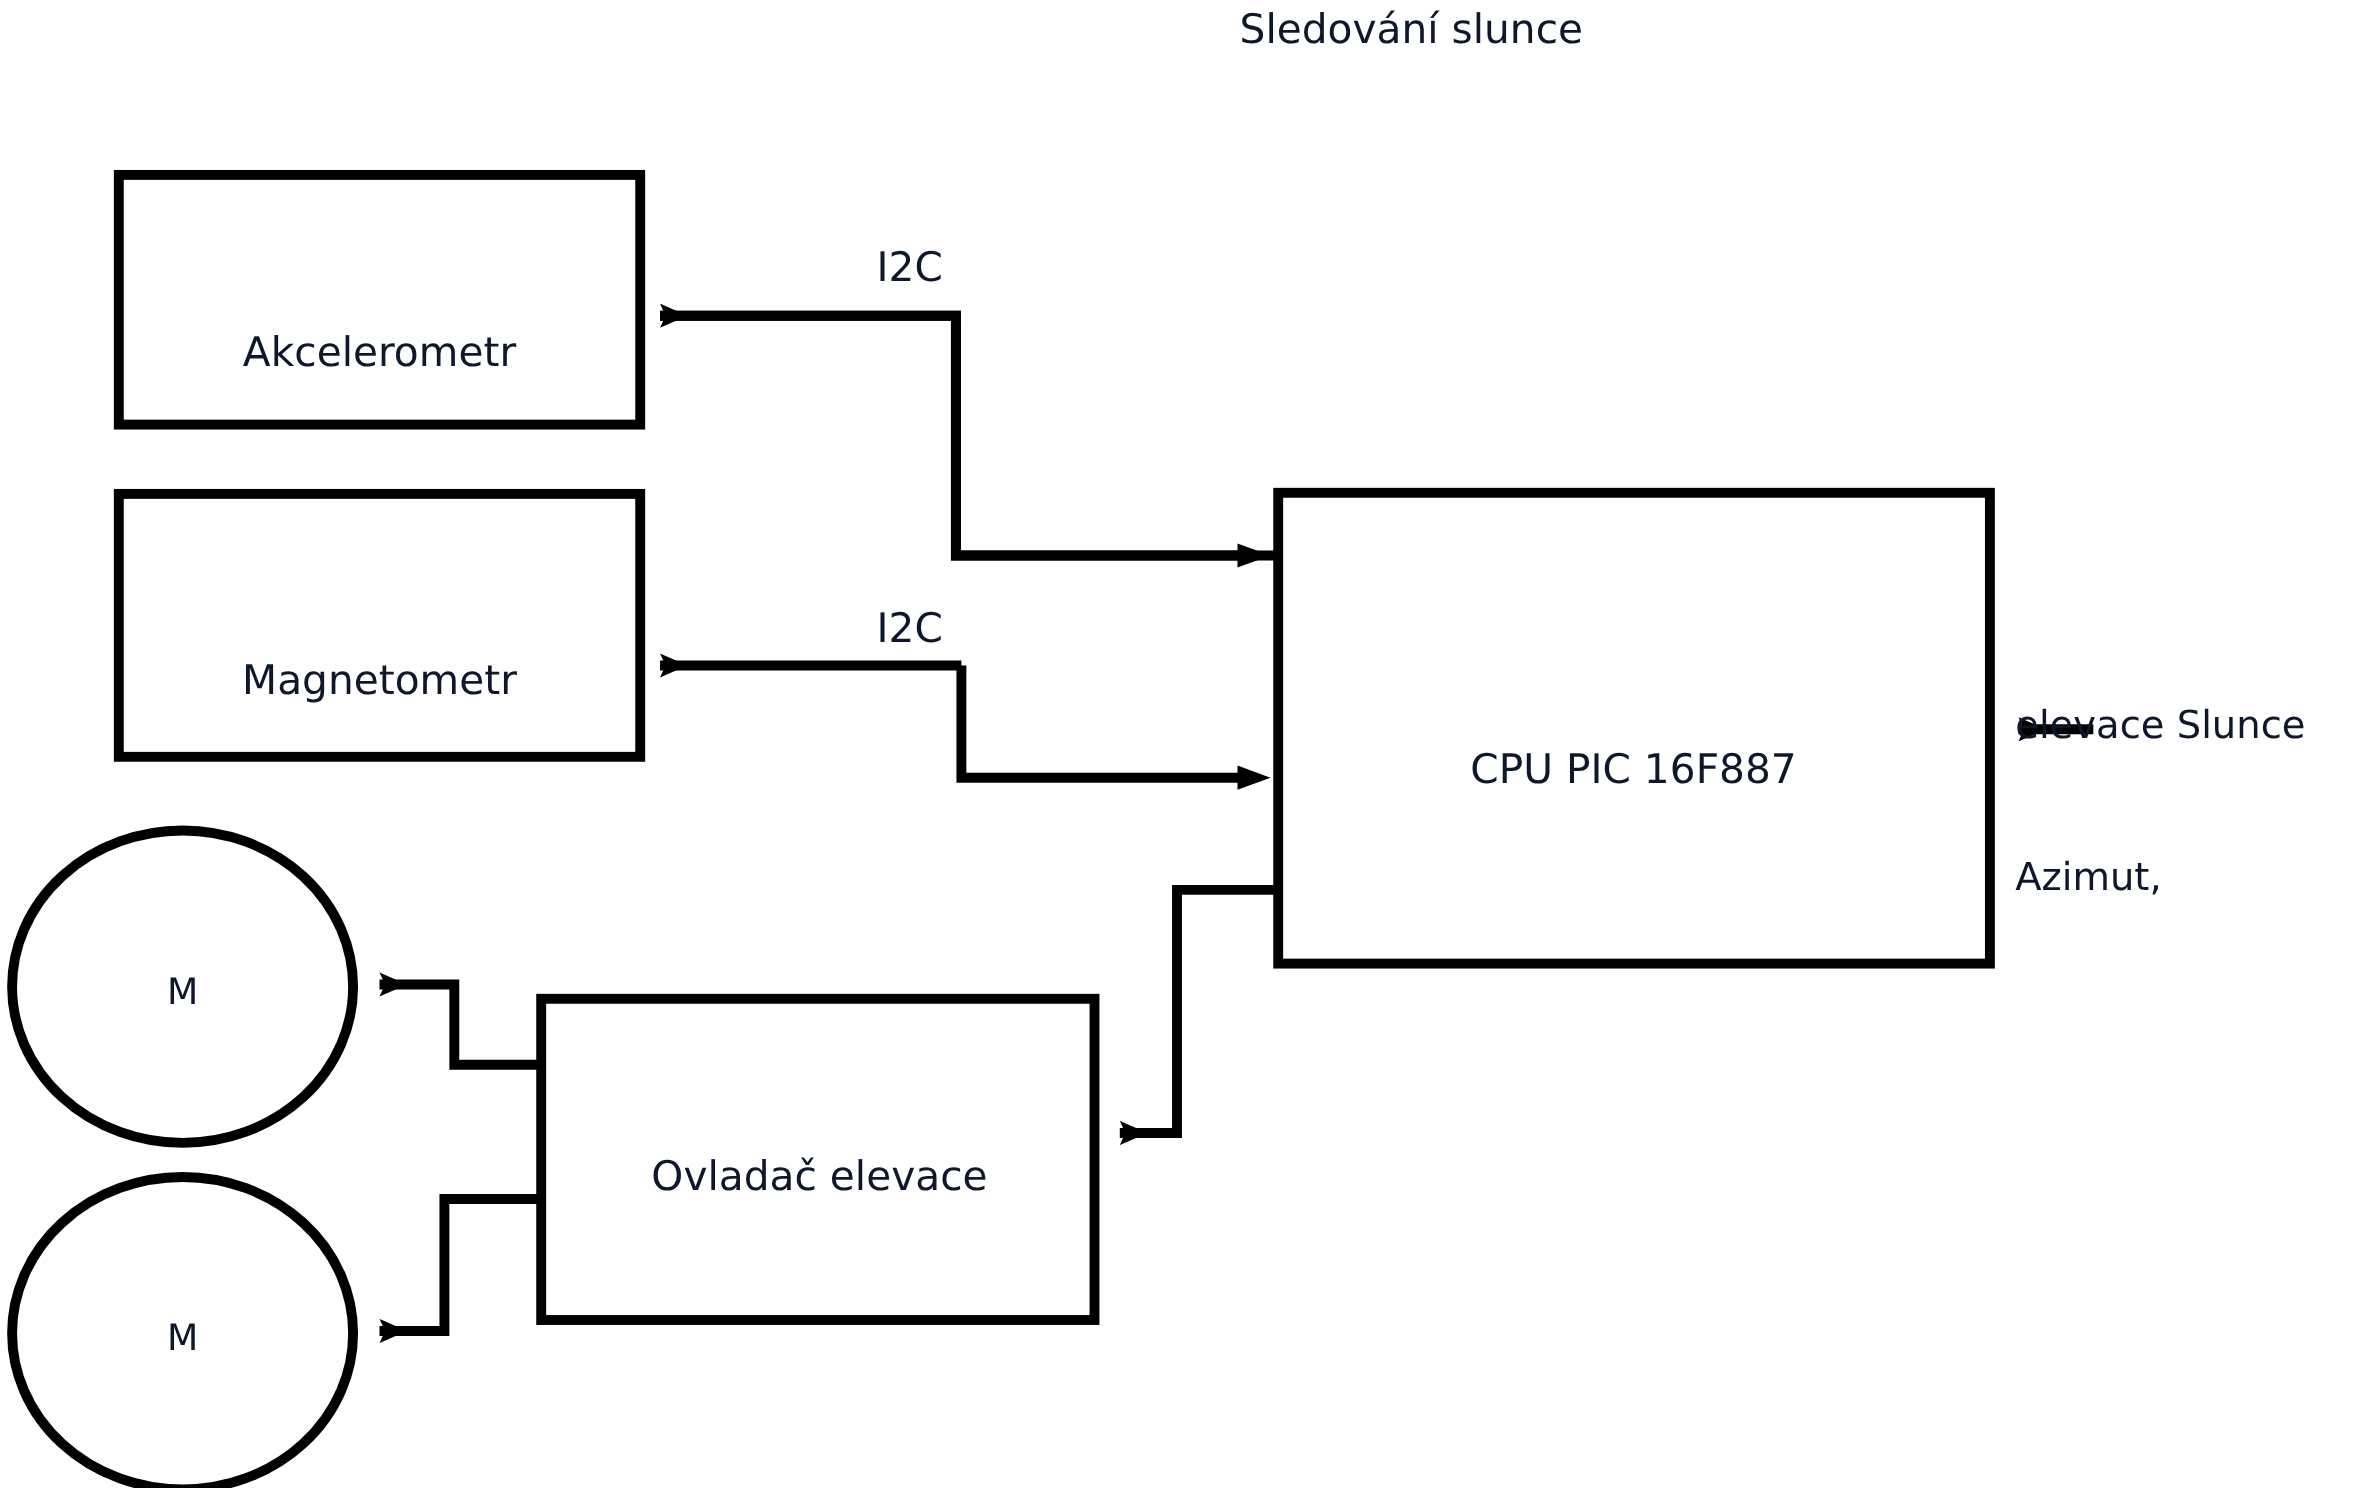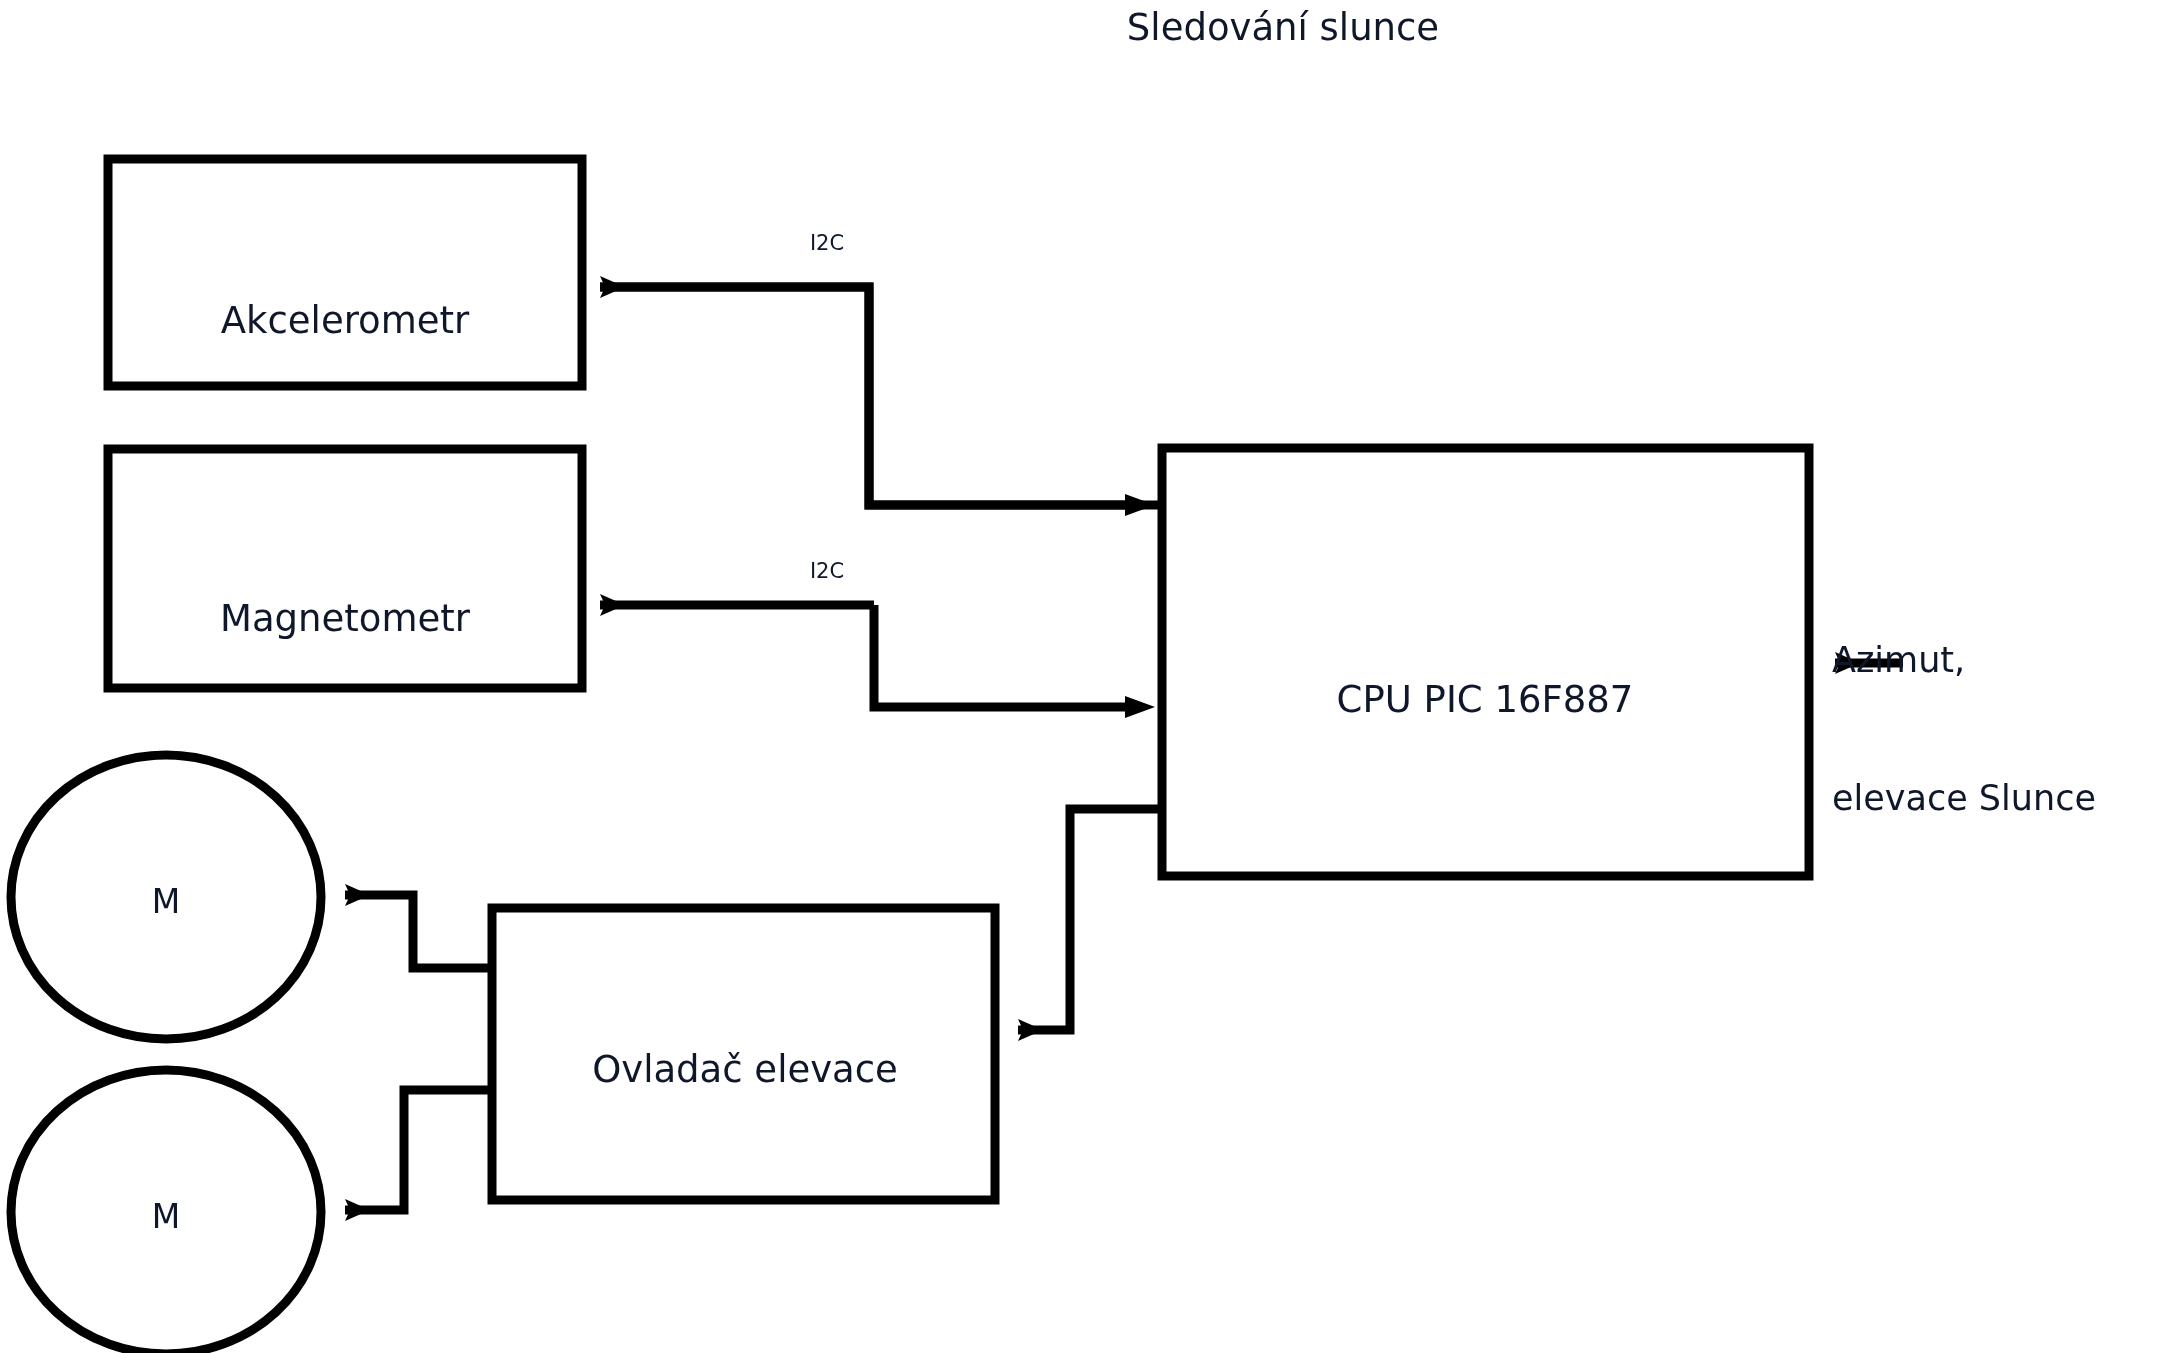--- a/index.html
+++ b/index.html
@@ -5,21 +5,21 @@
   html,body{margin:0;padding:0;background:#ffffff;}
   body{width:2164px;height:1353px;position:relative;overflow:hidden;
        font-family:"DejaVu Sans","Liberation Sans",sans-serif;color:#000;}
   #diagram-root{position:absolute;inset:0;}
   svg#diagram-canvas{position:absolute;left:0;top:0;width:2164px;height:1353px;display:block;}
   .node-label{position:absolute;white-space:pre;color:#0f172a;
               font-family:"DejaVu Sans","Liberation Sans",sans-serif;}
   .title-label{font-size:37px;}
   .box-label{font-size:37px;margin-top:34px;}
   .motor-label{font-size:33px;}
-  .edge-label{font-size:21px;}
+  .edge-label{font-size:37px;}
   .side-label{font-size:35px;line-height:46px;}
   .ctr{transform:translate(-50%,-50%);}
 </style>
 </head>
 <body>
 
 <div id="diagram-root">
 
   <svg id="diagram-canvas" viewBox="0 0 2164 1353" xmlns="http://www.w3.org/2000/svg">
     <defs>
@@ -70,17 +70,17 @@
 
   <div class="node-label motor-label ctr" style="left:166px;top:901px;">M</div>
 
   <div class="node-label motor-label ctr" style="left:166px;top:1216px;">M</div>
 
   <div class="node-label edge-label ctr" style="left:827px;top:243px;">I2C</div>
 
   <div class="node-label edge-label ctr" style="left:827px;top:571px;">I2C</div>
 
   <div class="node-label side-label" style="left:1832px;top:545px;">
+    <div>elevace Slunce</div>
     <div>Azimut,</div>
-    <div>elevace Slunce</div>
   </div>
 
 </div>
 
 </body></html>

